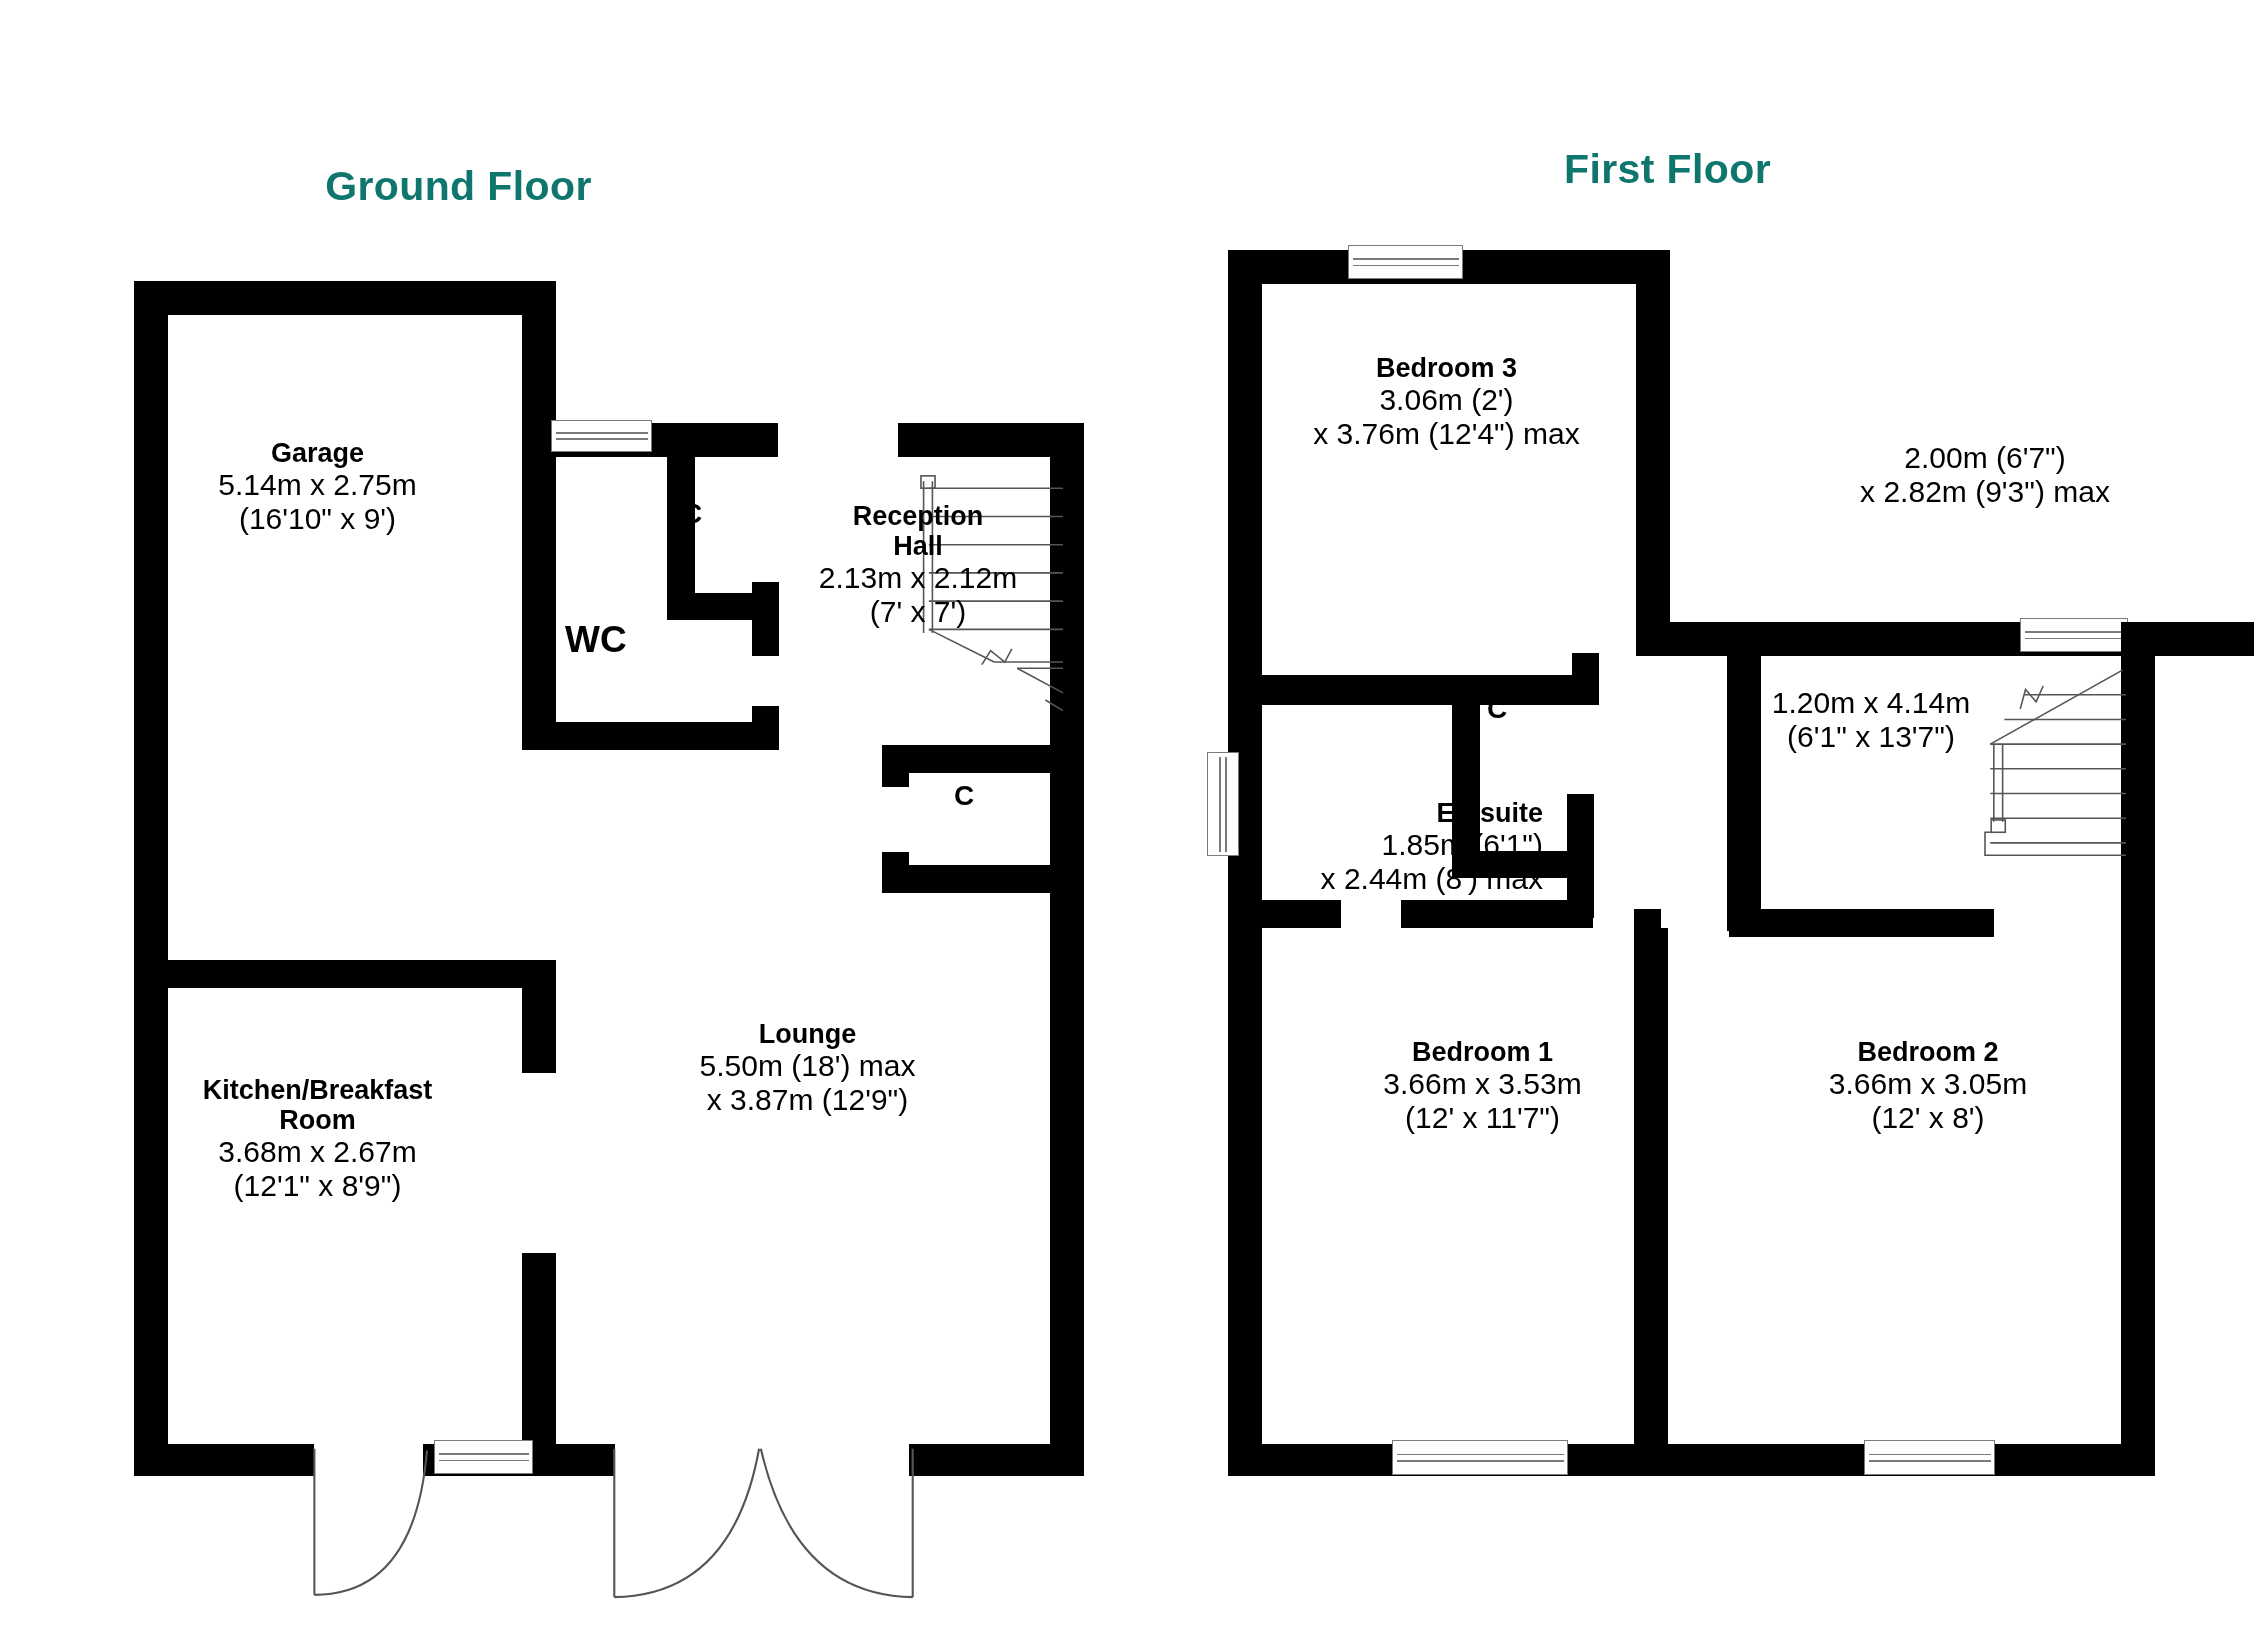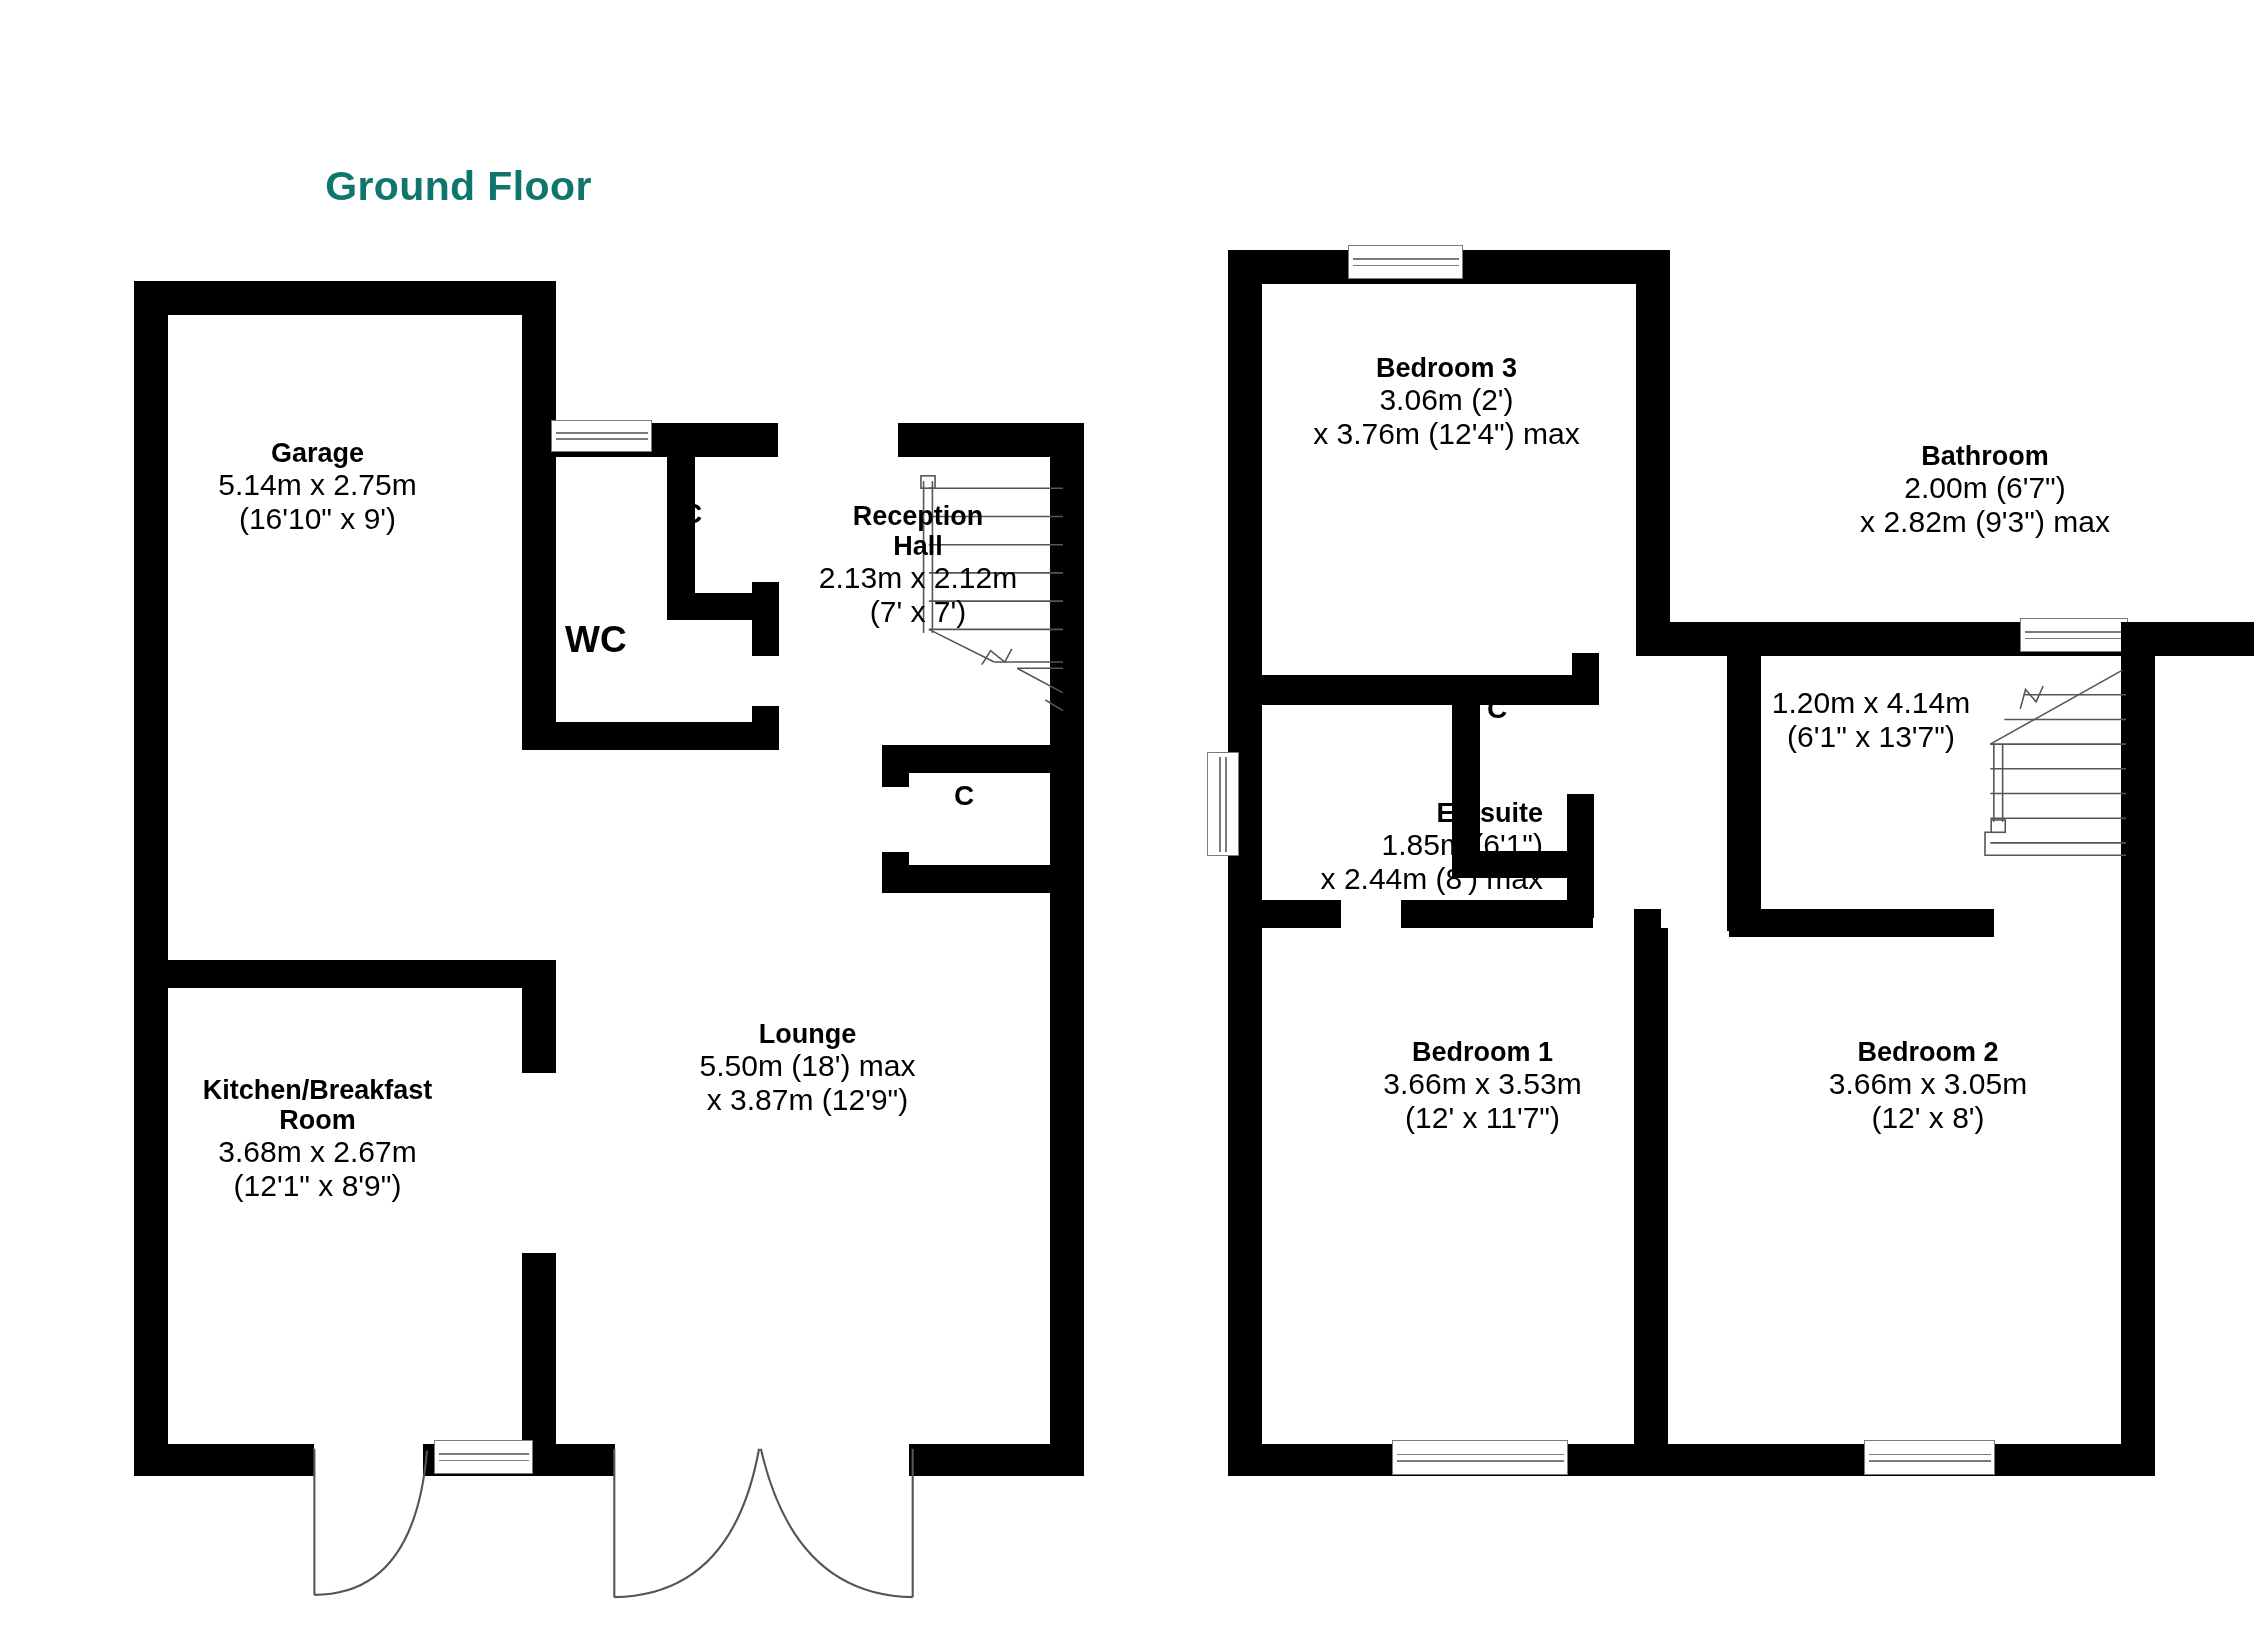--- a/index.html
+++ b/index.html
@@ -111,20 +111,21 @@
   .door-svg { position: absolute; overflow: visible; }
   .stair-svg { position: absolute; overflow: visible; }
 </style>
 </head>
 <body>
 
 <div id="plan-root">
 
   <div class="floor-title" style="left:273px; top:163px; width:371px;">Ground Floor</div>
 
+  <div class="floor-title" style="left:1482px; top:146px; width:371px;">First Floor</div>
 
   <div>
 
     <div class="wall" style="left:134px; top:281px; width:388px; height:34px;"></div>
 
     <div class="wall" style="left:134px; top:281px; width:34px; height:1195px;"></div>
 
     <div class="wall" style="left:522px; top:281px; width:34px; height:468px;"></div>
 
     <div class="wall" style="left:134px; top:960px; width:422px; height:28px;"></div>
@@ -291,21 +292,20 @@
       </g>
     </svg>
 
     <div class="label-block" style="left:1239px; top:353px; width:415px;">
       <span class="rm-name">Bedroom 3</span>
       <span class="rm-dim">3.06m (2')</span>
       <span class="rm-dim">x 3.76m (12'4") max</span>
     </div>
 
     <div class="label-block" style="left:1782px; top:441px; width:406px;">
-      <span class="rm-name">Bathroom</span>
       <span class="rm-dim">2.00m (6'7")</span>
       <span class="rm-dim">x 2.82m (9'3") max</span>
     </div>
 
     <div class="closet-label" style="left:1475px; top:693px; width:44px;">C</div>
 
     <div class="label-block" style="left:1217px; top:798px; width:326px;text-align:right;">
       <span class="rm-name">En-suite</span>
       <span class="rm-dim">1.85m (6'1")</span>
       <span class="rm-dim">x 2.44m (8') max</span>

